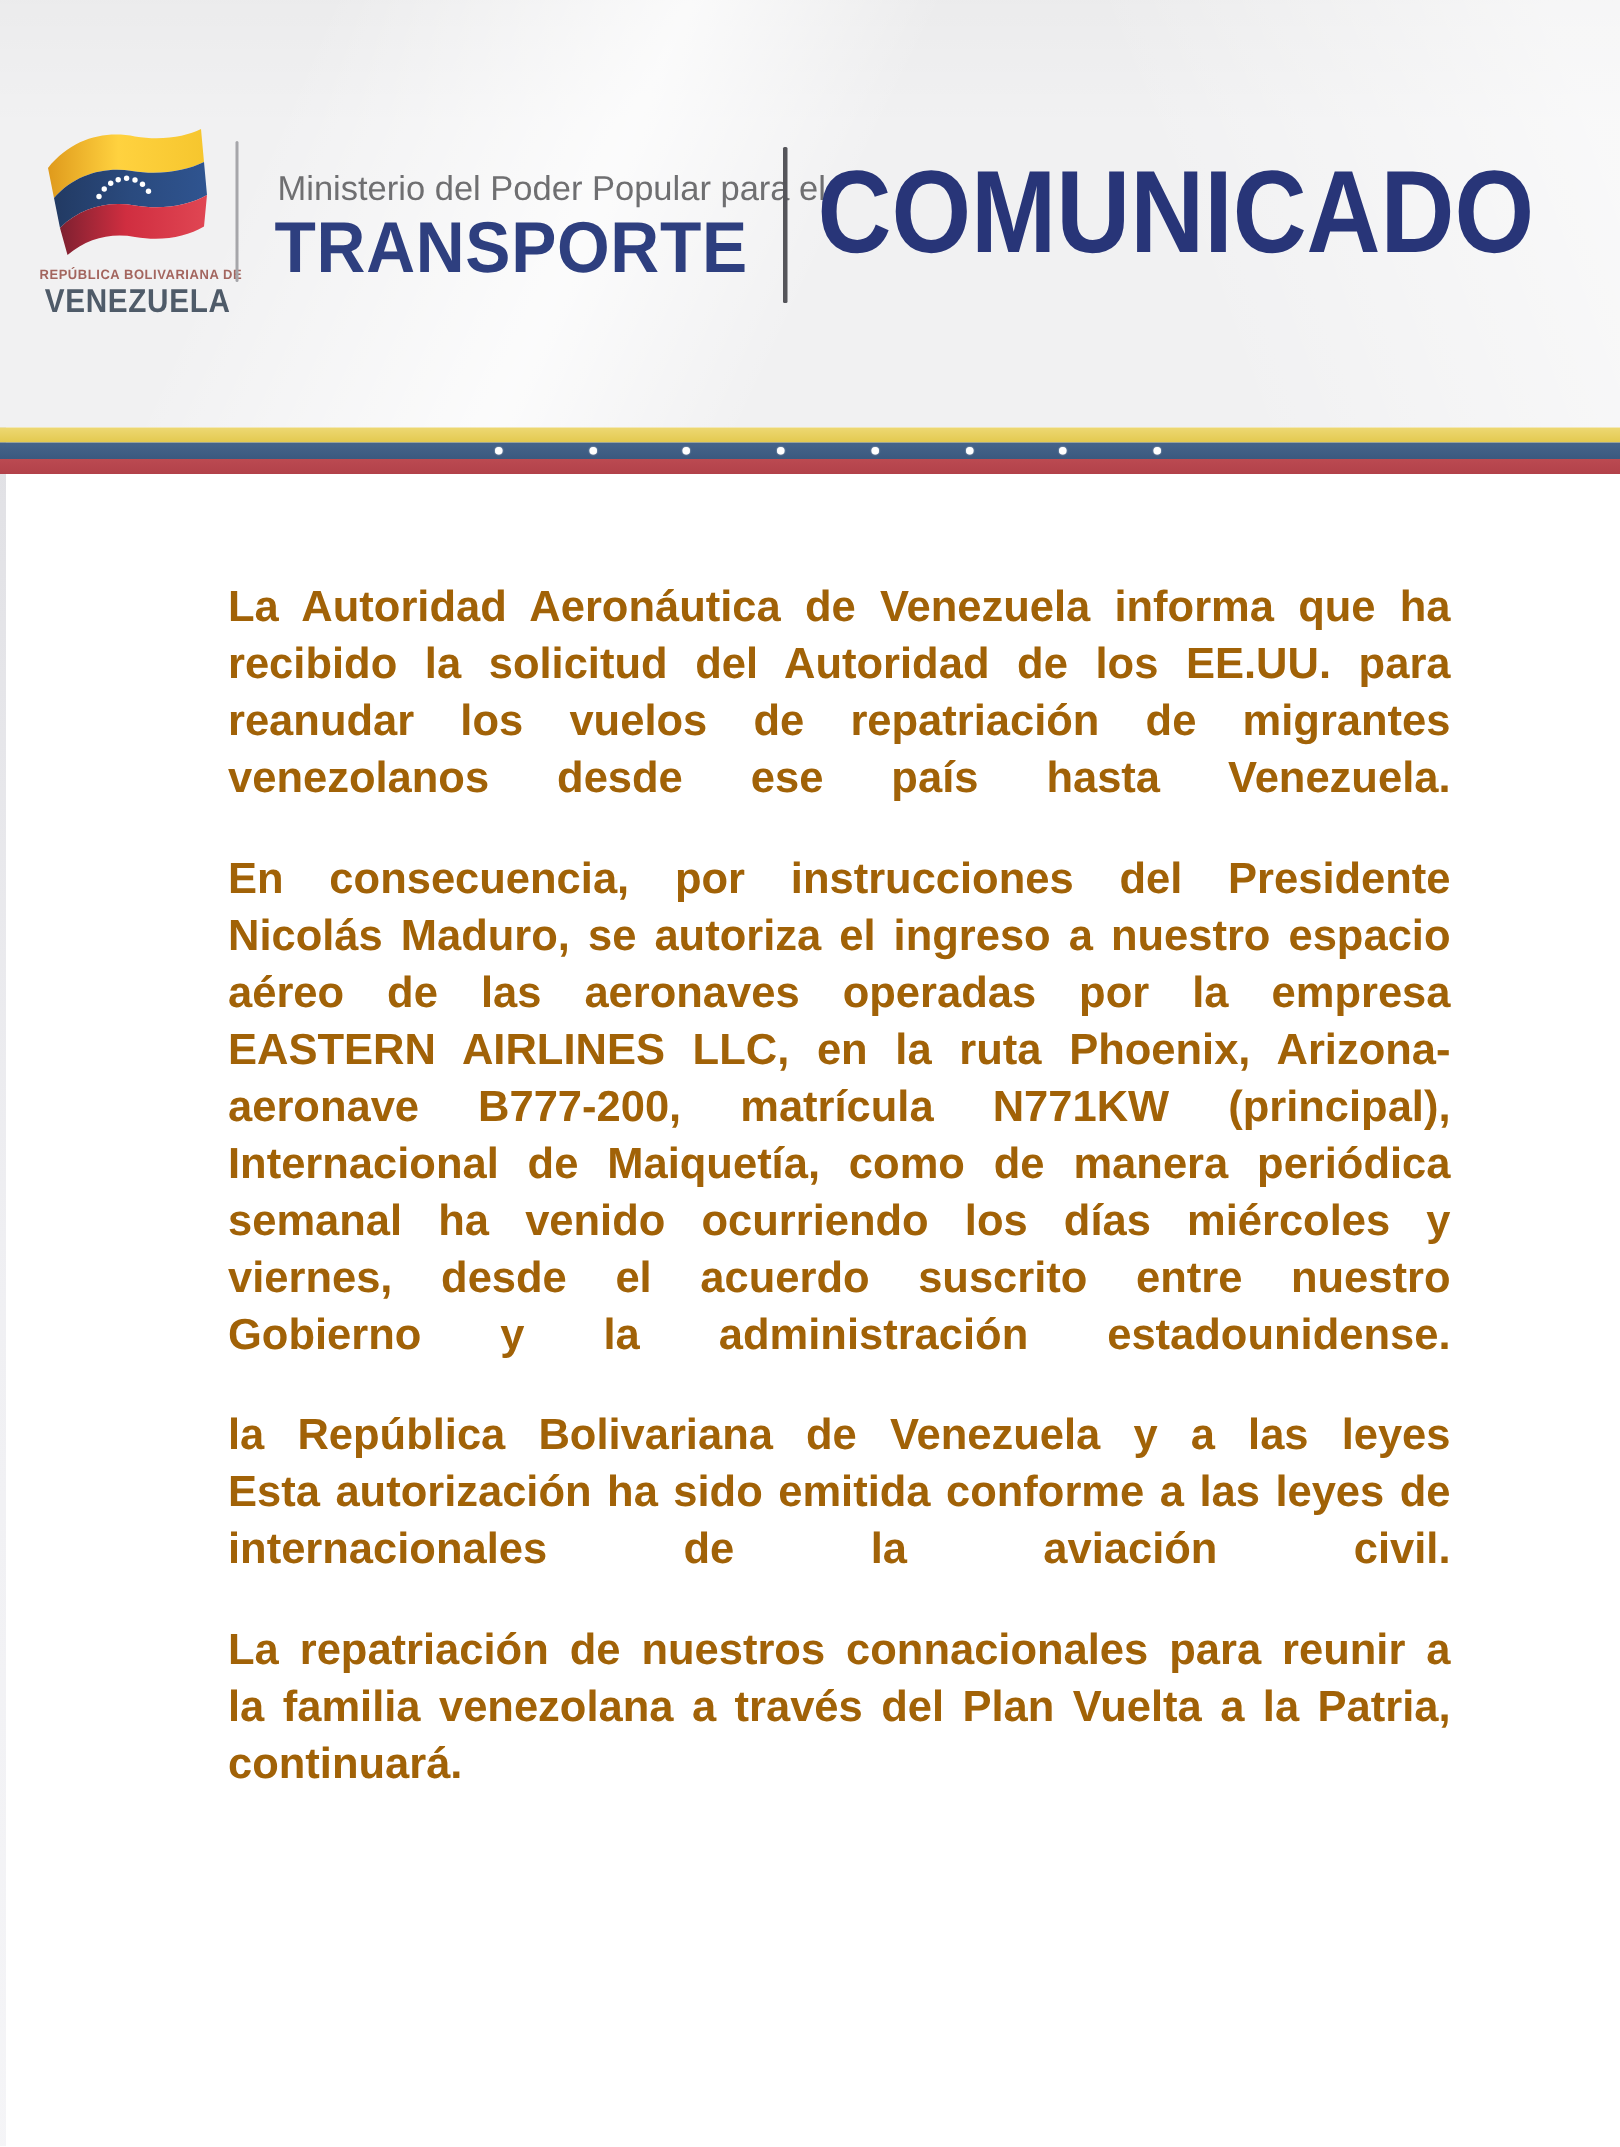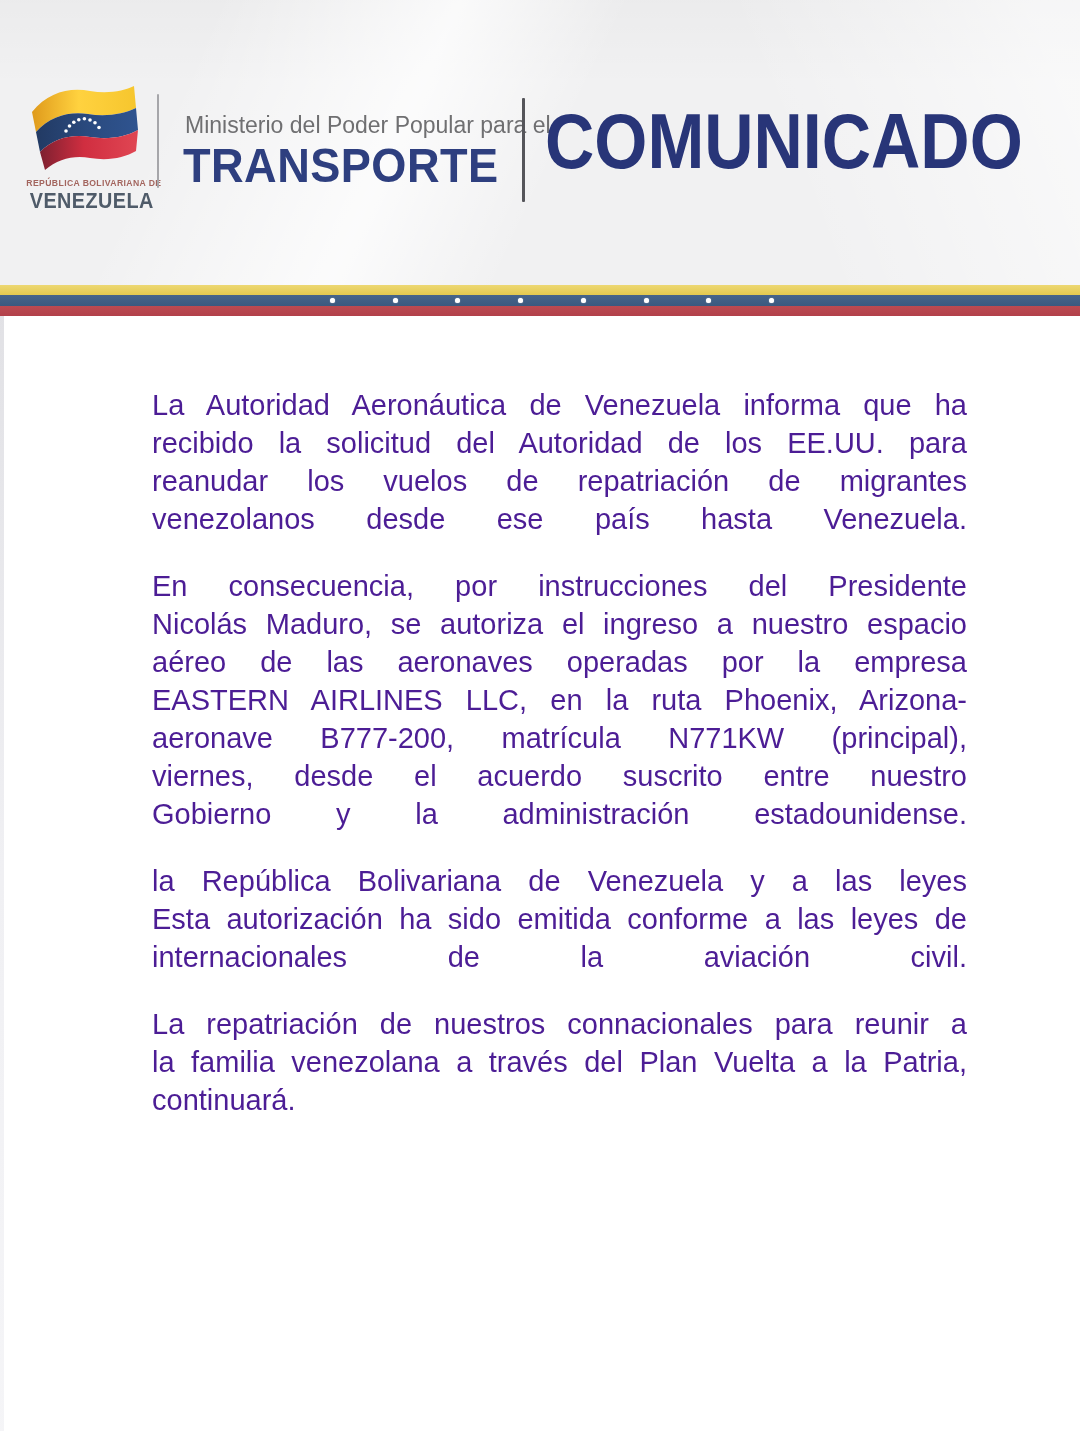--- a/index.html
+++ b/index.html
@@ -82,21 +82,21 @@
   .stripe .band-yellow{position:absolute;left:0;top:0;width:100%;height:10px;background:linear-gradient(180deg,#edd873 0%,#e3c94f 100%);}
   .stripe .band-blue{position:absolute;left:0;top:10px;width:100%;height:11px;background:linear-gradient(180deg,#46648a 0%,#3a597f 100%);}
   .stripe .band-red{position:absolute;left:0;top:21px;width:100%;height:10px;background:linear-gradient(180deg,#bb4a51 0%,#b2414a 100%);}
   .stripe .star{
     position:absolute;top:13px;width:5px;height:5px;border-radius:50%;
     background:#ffffff;box-shadow:0 0 1px rgba(255,255,255,.9);
   }
   
   .doc-body{
     position:absolute;left:152px;top:386px;width:815px;
-    font-size:29px;line-height:38px;color:#4c1d95;
+    font-size:29px;line-height:38px;color:#a16207;font-weight:bold;
   }
   .para{margin:0 0 29px 0;}
   .line{
     text-align:justify;
     text-align-last:justify;
     white-space:normal;
     word-spacing:.02em;
   }
   .line.no-stretch{text-align:right;text-align-last:left;}
 </style>
@@ -180,20 +180,22 @@
         <div class="line">recibido la solicitud del Autoridad de los EE.UU. para</div>
         <div class="line">reanudar los vuelos de repatriación de migrantes</div>
         <div class="line">venezolanos desde ese país hasta Venezuela.</div>
       </div>
       <div class="para">
         <div class="line">En consecuencia, por instrucciones del Presidente</div>
         <div class="line">Nicolás Maduro, se autoriza el ingreso a nuestro espacio</div>
         <div class="line">aéreo de las aeronaves operadas por la empresa</div>
         <div class="line">EASTERN AIRLINES LLC, en la ruta Phoenix, Arizona-</div>
         <div class="line">aeronave B777-200, matrícula N771KW (principal),</div>
+        <div class="line">Internacional de Maiquetía, como de manera periódica</div>
+        <div class="line">semanal ha venido ocurriendo los días miércoles y</div>
         <div class="line">viernes, desde el acuerdo suscrito entre nuestro</div>
         <div class="line">Gobierno y la administración estadounidense.</div>
       </div>
       <div class="para">
         <div class="line">la República Bolivariana de Venezuela y a las leyes</div>
         <div class="line">Esta autorización ha sido emitida conforme a las leyes de</div>
         <div class="line">internacionales de la aviación civil.</div>
       </div>
       <div class="para">
         <div class="line">La repatriación de nuestros connacionales para reunir a</div>

